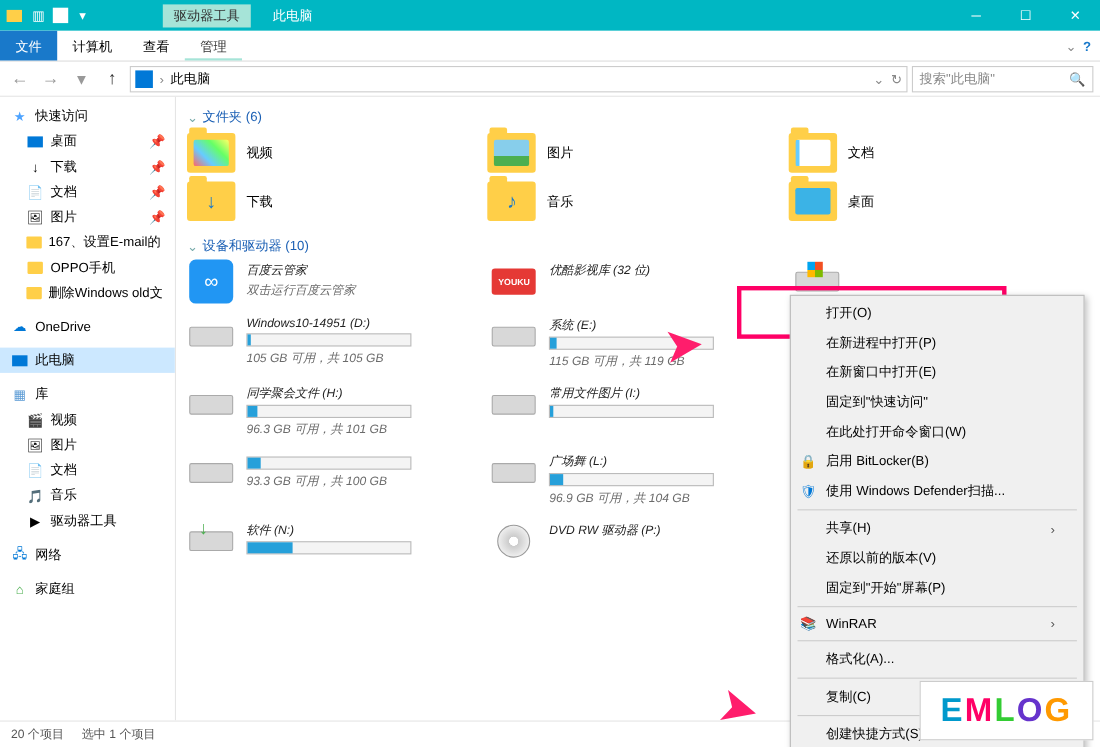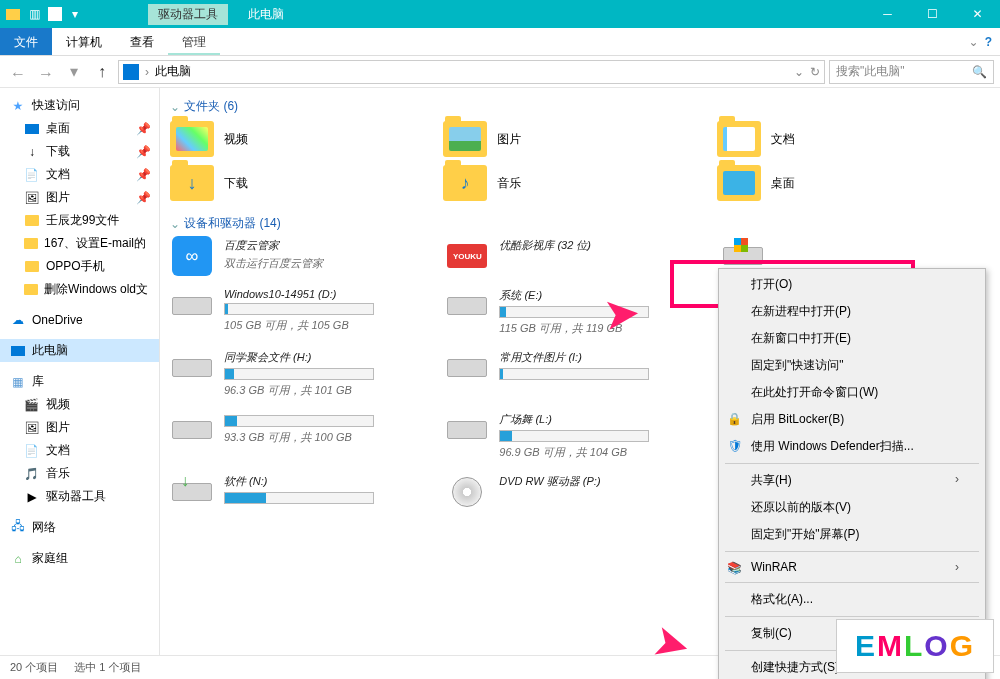--- a/index.html
+++ b/index.html
@@ -68,21 +68,21 @@
 .statusbar { position:absolute; bottom:0; left:0; right:0; height:24px; border-top:1px solid #e5e5e5; font-size:11px; color:#555; display:flex; align-items:center; padding:0 10px; gap:16px; background:#fff; }
 
 .arrow { position:absolute; font-size:40px; color:#ff1d6c; font-weight:bold; pointer-events:none; }
 .arrow.a1 { top:290px; left:605px; transform:rotate(-5deg); }
 .arrow.a2 { top:620px; left:655px; transform:rotate(15deg); }
 
 .highlight-box { position:absolute; border:4px solid #ff0066; pointer-events:none; }
 .highlight-box.h1 { top:260px; left:670px; width:245px; height:48px; }
 
 .ctxmenu { position:absolute; top:268px; left:718px; width:268px; background:#f0f0f0; border:1px solid #bbb; box-shadow:2px 2px 6px rgba(0,0,0,.25); font-size:12px; z-index:10; padding:2px; }
-.ctxitem { padding:5px 24px 5px 30px; display:flex; align-items:flex-start; gap:8px; position:relative; white-space:nowrap; }
+.ctxitem { padding:5px 24px 5px 30px; display:flex; align-items:center; gap:8px; position:relative; white-space:nowrap; }
 .ctxitem .sub { margin-left:auto; color:#555; }
 .ctxitem .icn { position:absolute; left:6px; width:16px; height:16px; display:flex; align-items:center; justify-content:center; }
 .ctxsep { height:1px; background:#ccc; margin:3px 4px; }
 
 .emlog { position:absolute; bottom:6px; right:6px; border:1px solid #ccc; padding:9px 18px; background:#fff; font-size:30px; font-weight:900; letter-spacing:2px; z-index:20; }
 .emlog span:nth-child(1){color:#0099cc;}
 .emlog span:nth-child(2){color:#ff0066;}
 .emlog span:nth-child(3){color:#33cc33;}
 .emlog span:nth-child(4){color:#6633cc;}
 .emlog span:nth-child(5){color:#ff9900;}
@@ -163,27 +163,20 @@
         </div>
         <div class="side-item">
           <span class="side-icon">🖼</span>
           <span>图片</span>
           <span style="margin-left:auto;color:#888;">📌</span>
         </div>
         <div class="side-item">
           <span class="side-icon">
             <span class="folder-y"></span>
           </span>
-          <span>壬辰龙99文件</span>
-          <span style="margin-left:auto;color:#888;"></span>
-        </div>
-        <div class="side-item">
-          <span class="side-icon">
-            <span class="folder-y"></span>
-          </span>
           <span>167、设置E-mail的</span>
           <span style="margin-left:auto;color:#888;"></span>
         </div>
         <div class="side-item">
           <span class="side-icon">
             <span class="folder-y"></span>
           </span>
           <span>OPPO手机</span>
           <span style="margin-left:auto;color:#888;"></span>
         </div>
@@ -284,21 +277,21 @@
         </div>
         <div class="folder-item">
           <div class="bigfolder">
             <div class="inner desk"></div>
           </div>
           <span>桌面</span>
         </div>
       </div>
     <div class="section-hdr">
         <span class="chev">⌄</span>
-        <span>设备和驱动器 (14)</span>
+        <span>设备和驱动器 (10)</span>
       </div>
     <div class="drives-grid" id="drives-grid">
         <div class="drive-item">
           <div class="drive-icon">
             <div class="drive-cloud">∞</div>
           </div>
           <div class="drive-info">
             <div class="drive-name">百度云管家</div>
             <div class="drive-sub">双击运行百度云管家</div>
           </div>

